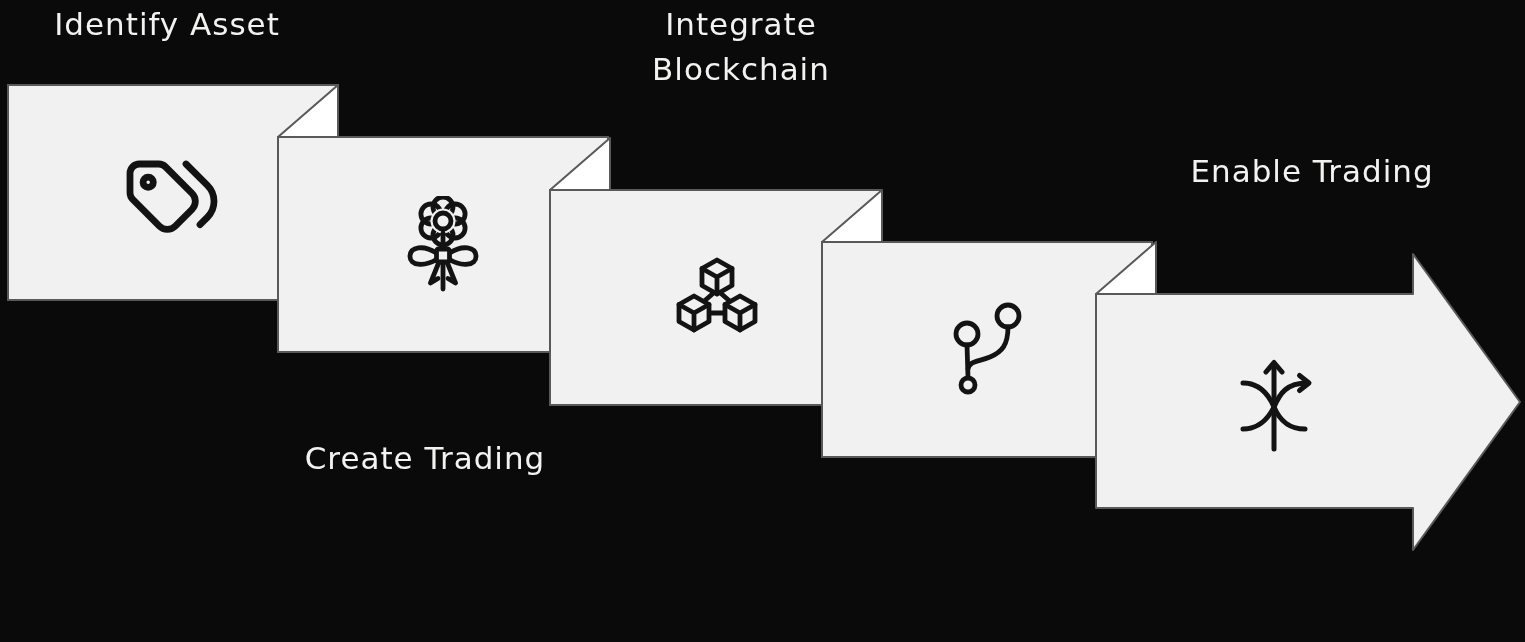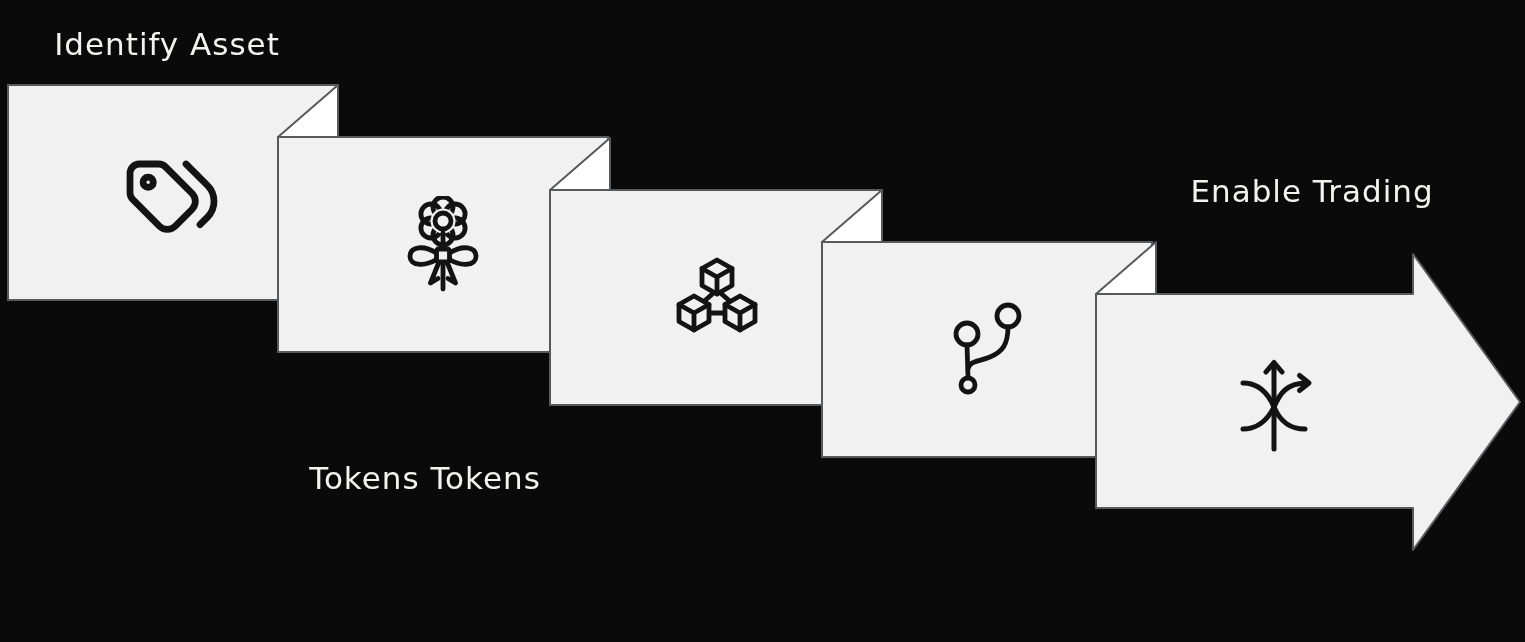--- a/index.html
+++ b/index.html
@@ -14,21 +14,20 @@
   .diagram-svg { position: absolute; left: 0; top: 0; }
   .step-label {
     position: absolute;
     color: #f2f2f0;
     font-size: 31px;
     line-height: 1.45;
     letter-spacing: 1px;
     text-align: center;
     font-weight: 400;
     user-select: none;
-    margin-top: 20px;
   }
   .label-1 { left: 2px;    top: 2px;   width: 330px; }
   .label-2 { left: 260px;  top: 436px; width: 330px; }
   .label-3 { left: 616px;  top: 2px;   width: 250px; }
   .label-4 { left: 842px;  top: 547px; width: 290px; }
   .label-5 { left: 1147px; top: 149px; width: 330px; }
 </style>
 </head>
 <body>
 
@@ -100,16 +99,17 @@
     <svg x="1227" y="356" width="100" height="100" viewBox="0 0 100 100" fill="none" stroke="#131313" stroke-width="5" stroke-linecap="round" stroke-linejoin="round">
       <path d="M47 93 L47 9"></path>
       <path d="M39 16 L47 6.5 L55 16"></path>
       <path d="M16 27 C32 27 41 37 47 51 C53 65 62 73 78 73"></path>
       <path d="M16 73 C32 73 41 63 47 51 C53 37 60 27 80 27"></path>
       <path d="M72.5 19.5 L82 27 L72.5 34.5"></path>
     </svg>
   </svg>
 
   <div class="step-label label-1">Identify Asset</div>
-  <div class="step-label label-2">Tokens Tokens</div>
+  <div class="step-label label-2">Create Trading</div>
+  <div class="step-label label-3">Integrate Blockchain</div>
   <div class="step-label label-5">Enable Trading</div>
 
 </div>
 
 </body></html>

